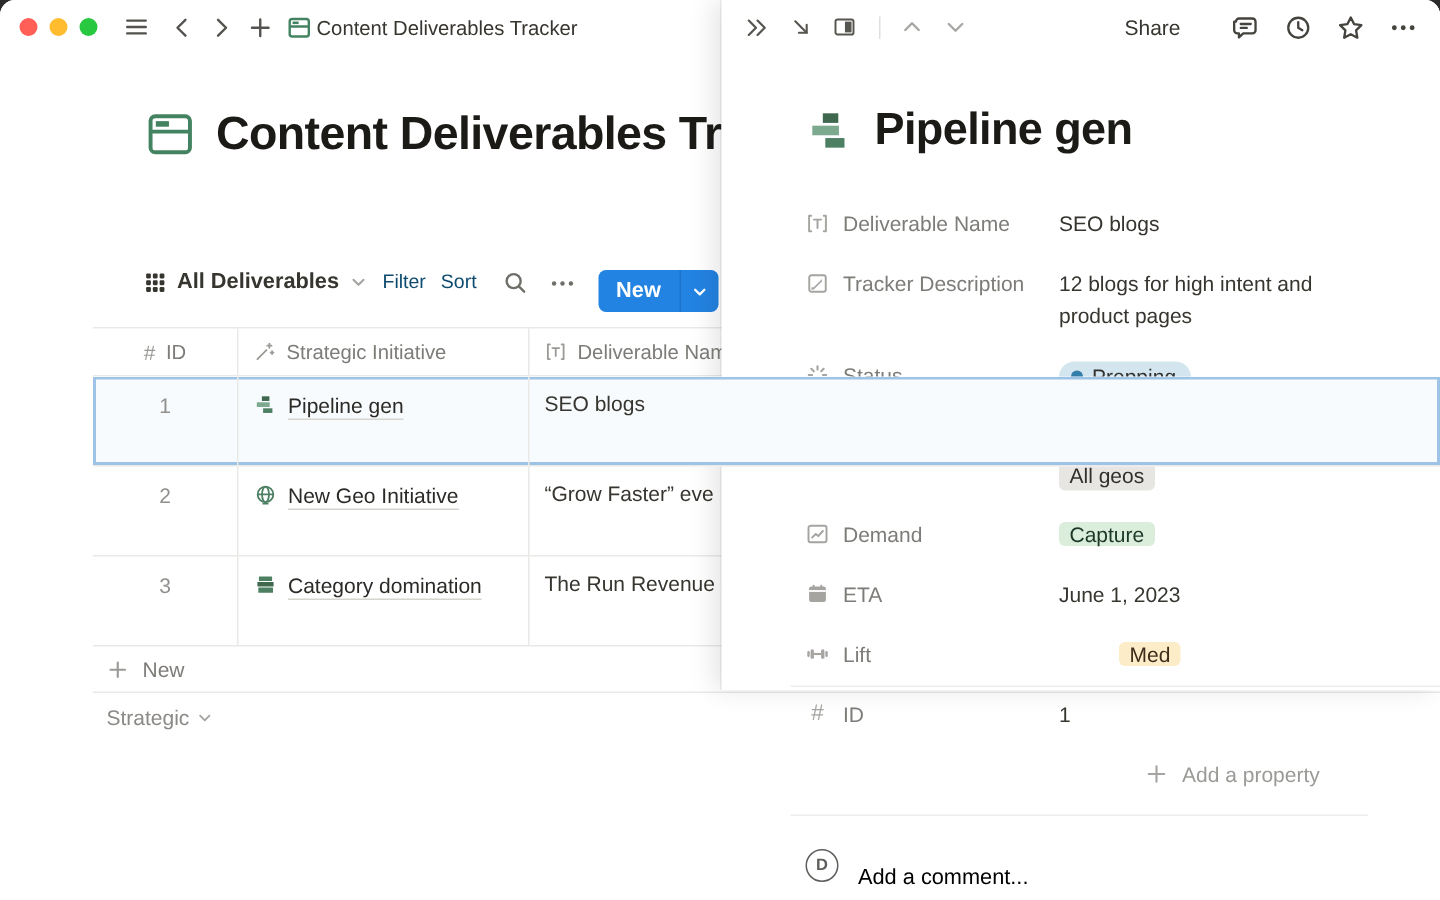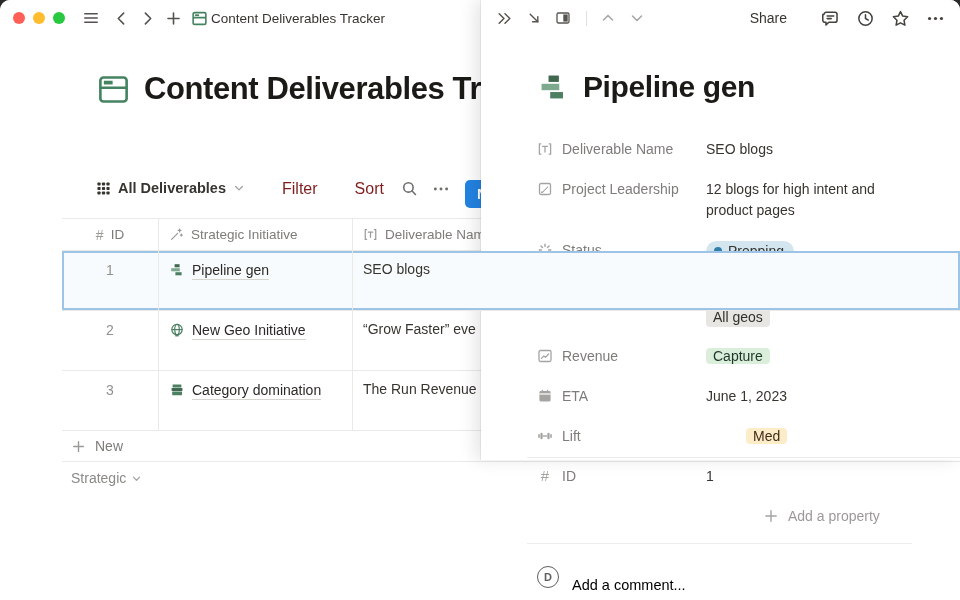--- a/index.html
+++ b/index.html
@@ -16,21 +16,21 @@
   .tbi svg{ display:block; }
   .doc-title { font-size:13.5px; color:#37352f; margin-left:3px; white-space:nowrap; }
 
   
   .page-title-row { position:absolute; top:71px; left:96px; display:flex; align-items:center; gap:13px; }
   .page-title-row h1 { font-size:31px; font-weight:700; letter-spacing:-0.4px; color:#1b1a17; white-space:nowrap; }
 
   .toolbar { position:absolute; top:180px; left:96px; height:30px; display:flex; align-items:flex-start; white-space:nowrap; }
   .view-switch { display:flex; align-items:center; gap:7px; color:#37352f; }
   .view-name { font-size:14.5px; font-weight:600; }
-  .tool-link { font-size:16px; color:#7f1d1d; margin-left:37px; }
+  .tool-link { font-size:13px; color:#0c4a6e; margin-left:10px; }
   .tool-icon { color:#6f6e69; margin-left:17px; display:inline-flex; }
   .new-btn { margin-left:15px; height:28px; display:flex; align-items:stretch; border-radius:5px; overflow:hidden; background:#2383e2; color:#fff; }
   .new-btn .main { padding:0 12px; display:flex; align-items:center; font-size:14.5px; font-weight:600; }
   .new-btn .arrow { width:26px; display:flex; align-items:center; justify-content:center; border-left:1px solid #1b74cc; }
 
   .dbtable { position:absolute; top:218px; left:62px; width:898px; font-size:14px; }
   .thead { display:grid; grid-template-columns:96px 195px 1fr; height:33px; border-top:1px solid #e9e9e7; border-bottom:1px solid #e9e9e7; color:#7d7c78; font-size:13.5px; }
   .th { display:flex; align-items:center; gap:7px; padding:0 10px; }
   .th.c-id { justify-content:center; }
   .th .hicon { color:#9b9a97; display:inline-flex; }
@@ -359,21 +359,21 @@
       </div>
 
       <div class="prop">
         <div class="prop-label">
           <span class="picon">
             <svg width="16" height="16" viewBox="0 0 16 16" fill="none" stroke="currentColor" stroke-width="1.3" stroke-linecap="round" stroke-linejoin="round">
                 <rect x="2.5" y="2.5" width="11" height="11" rx="1.5"></rect>
                 <path d="M5.5 10.5 11 5l-.1 1.6-5.4 5.4-1.6.1.2-1.6z" fill="currentColor" stroke="none"></path>
               </svg>
           </span>
-          <span>Project Leadership</span>
+          <span>Tracker Description</span>
         </div>
         <div class="prop-value" style="max-width:190px">12 blogs for high intent and product pages</div>
       </div>
 
       <div class="prop">
         <div class="prop-label">
           <span class="picon">
             <svg width="16" height="16" viewBox="0 0 16 16" fill="none" stroke="currentColor" stroke-width="1.4" stroke-linecap="round">
                 <path d="M8 2.2v2.2M8 11.6v2.2M2.2 8h2.2M11.6 8h2.2M3.9 3.9l1.6 1.6M10.5 10.5l1.6 1.6M12.1 3.9l-1.6 1.6M5.5 10.5l-1.6 1.6"></path>
               </svg>
@@ -408,21 +408,21 @@
       </div>
 
       <div class="prop">
         <div class="prop-label">
           <span class="picon">
             <svg width="16" height="16" viewBox="0 0 16 16" fill="none" stroke="currentColor" stroke-width="1.3" stroke-linecap="round" stroke-linejoin="round">
                 <rect x="2" y="2.5" width="12" height="11" rx="1.5"></rect>
                 <path d="M4.4 10.4 6.9 7.9l1.6 1.5 3.1-3.4"></path>
               </svg>
           </span>
-          <span>Revenue</span>
+          <span>Demand</span>
         </div>
         <div class="prop-value">
           <span class="tag green">Capture</span>
         </div>
       </div>
 
       <div class="prop">
         <div class="prop-label">
           <span class="picon">
             <svg width="16" height="16" viewBox="0 0 16 16">

